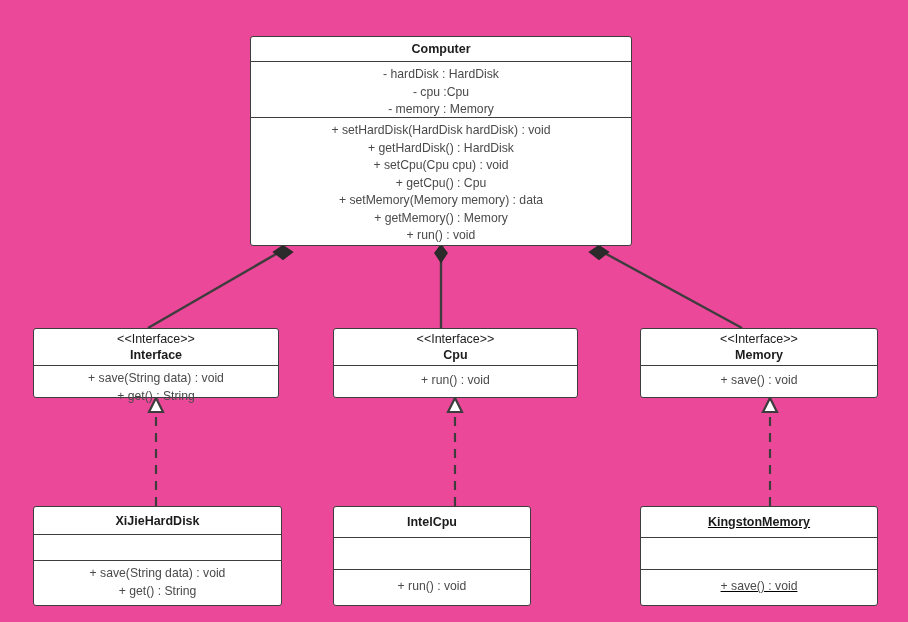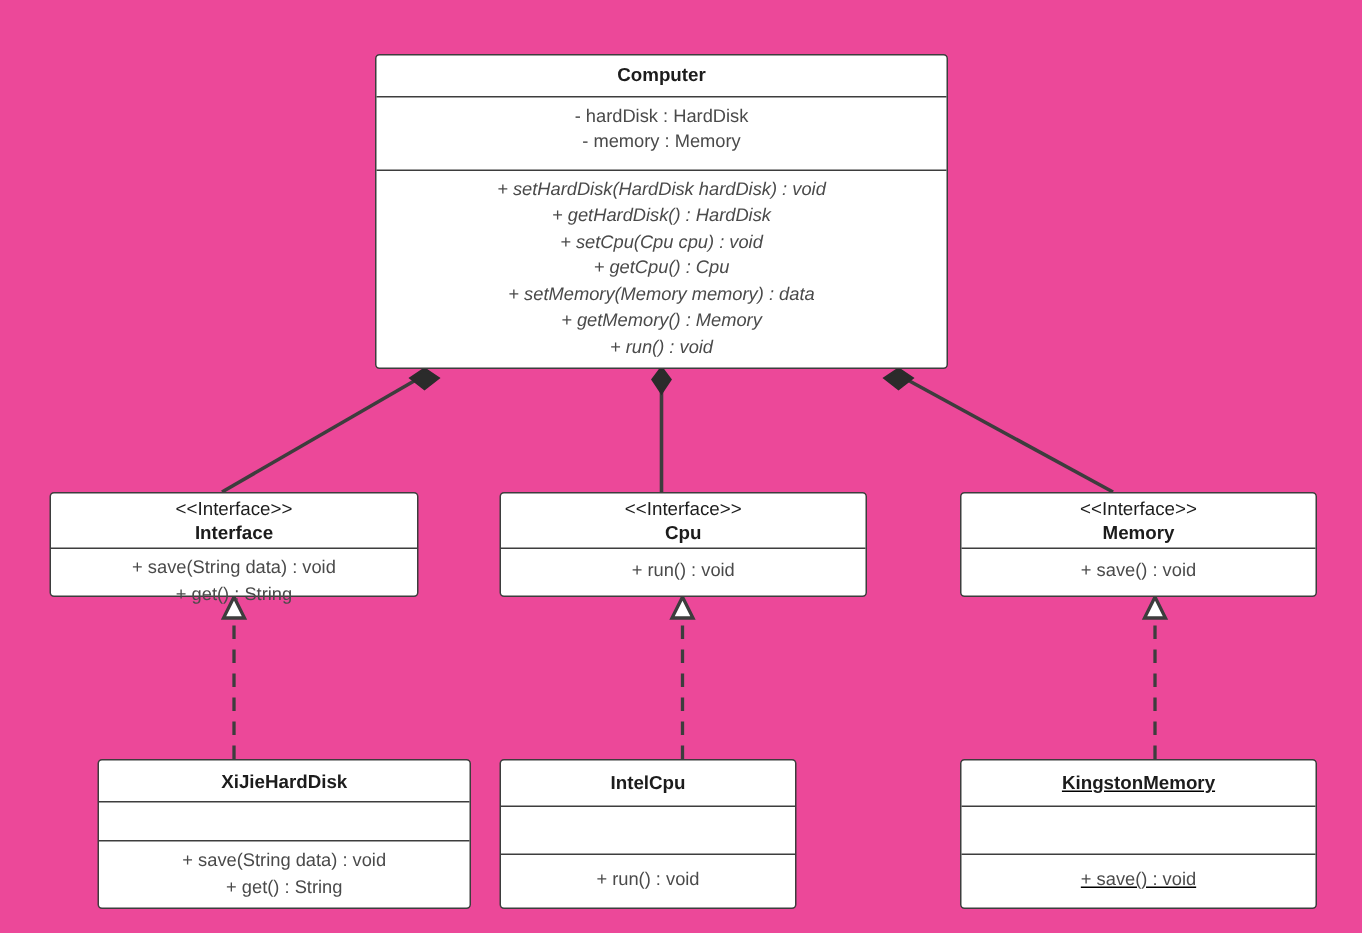--- a/index.html
+++ b/index.html
@@ -118,23 +118,24 @@
       <polygon points="770,398 763,412 777,412" fill="#ffffff" stroke="#3d3d3d" stroke-width="2.2" stroke-linejoin="miter"></polygon>
     </g>
   </svg>
 
   <div class="uml-box" style="left:250px; top:36px; width:382px; height:210px;">
     <div class="compartment title-compartment" style="height:30px;">
       <div class="class-title">Computer</div>
     </div>
     <div class="compartment members" style="height:56px;">
       <div class="member-line">- hardDisk : HardDisk</div>
+      <div class="member-line">- cpu :Cpu</div>
       <div class="member-line">- memory : Memory</div>
     </div>
-    <div class="compartment members" style="flex:1;font-style:italic;">
+    <div class="compartment members" style="flex:1;">
       <div class="member-line">+ setHardDisk(HardDisk hardDisk) : void</div>
       <div class="member-line">+ getHardDisk() : HardDisk</div>
       <div class="member-line">+ setCpu(Cpu cpu) : void</div>
       <div class="member-line">+ getCpu() : Cpu</div>
       <div class="member-line">+ setMemory(Memory memory) : data</div>
       <div class="member-line">+ getMemory() : Memory</div>
       <div class="member-line">+ run() : void</div>
     </div>
   </div>
 
@@ -162,21 +163,21 @@
   <div class="uml-box" style="left:640px; top:328px; width:238px; height:70px;">
     <div class="compartment title-compartment" style="height:36px;">
       <div class="stereotype">&lt;&lt;Interface&gt;&gt;</div>
       <div class="class-title">Memory</div>
     </div>
     <div class="compartment members" style="flex:1; justify-content:center;">
       <div class="member-line">+ save() : void</div>
     </div>
   </div>
 
-  <div class="uml-box" style="left:33px; top:506px; width:249px; height:100px;margin-left:32px;">
+  <div class="uml-box" style="left:33px; top:506px; width:249px; height:100px;">
     <div class="compartment title-compartment" style="height:30px;">
       <div class="class-title">XiJieHardDisk</div>
     </div>
     <div class="compartment members empty-compartment" style="height:28px;"></div>
     <div class="compartment members" style="flex:1;">
       <div class="member-line">+ save(String data) : void</div>
       <div class="member-line">+ get() : String</div>
     </div>
   </div>
 

